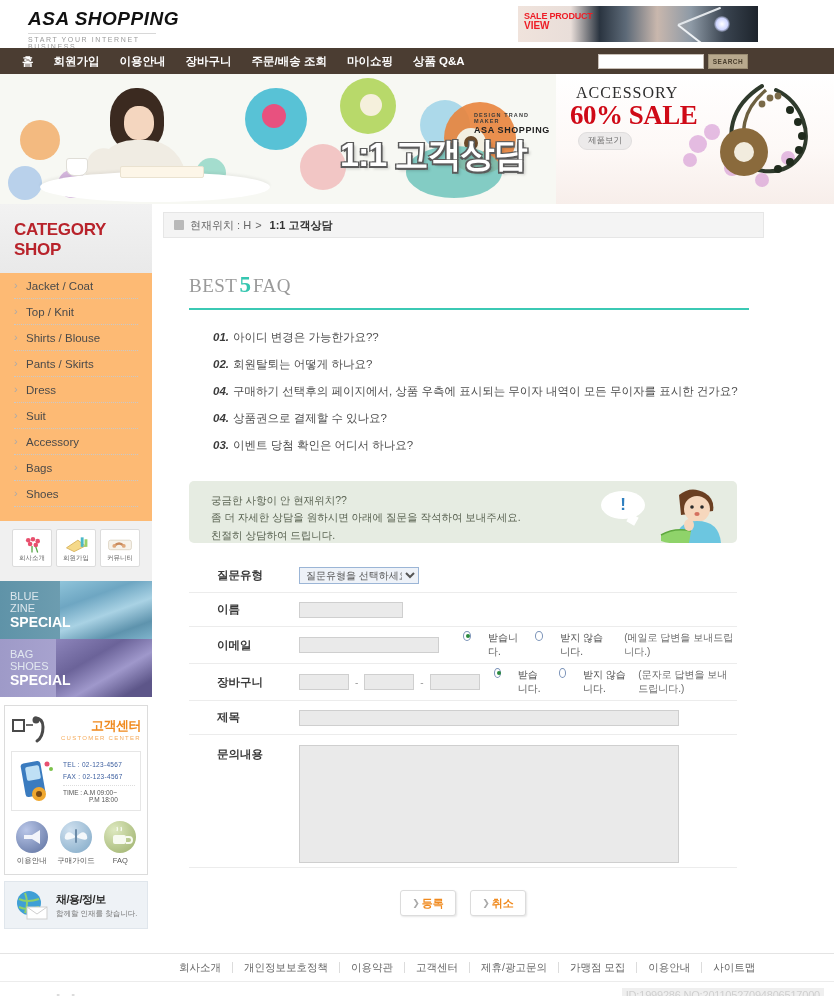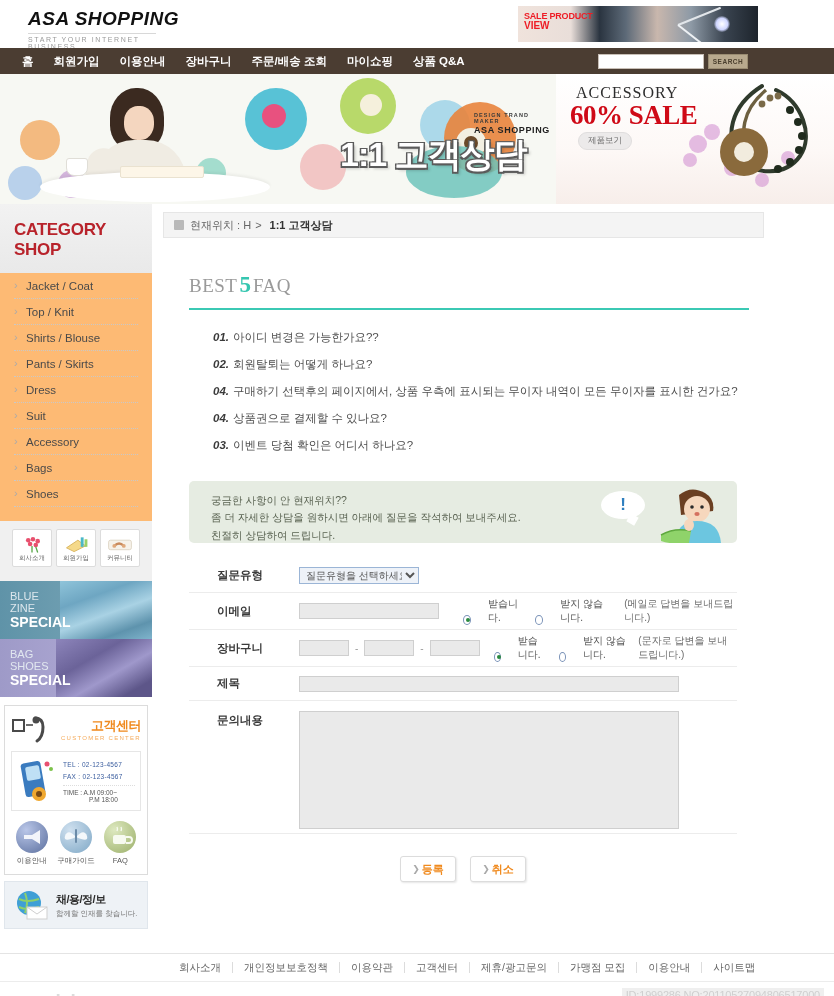--- a/index.html
+++ b/index.html
@@ -260,21 +260,21 @@
   }
   input.txt {
     height:16px; border:1px solid #cfcfcf; background:#eaeaea; outline:none;
     font-size:10px; padding:0 3px;
   }
   .w-name { width:104px; }
   .w-email { width:148px; }
   .w-tel { width:50px; }
   .w-title { width:380px; }
   .dash { color:#9a9a9a; font-size:10px; }
-  .radio-lbl { font-size:10px; color:#555; display:flex; align-items:flex-end; gap:17px; cursor:pointer;}
+  .radio-lbl { font-size:10px; color:#555; display:flex; align-items:flex-start; gap:17px; cursor:pointer;}
   .rad {
     width:10px; height:10px; border-radius:50%; border:1px solid #7b93b8;
     background:#fff; display:inline-block; position:relative;
   }
   .rad.on::after{
     content:""; position:absolute; left:2px; top:2px; width:4px; height:4px;
     border-radius:50%; background:#2a8a3f;
   }
   .note { font-size:10px; color:#6a6a6a; margin-left:6px;}
   .frow.ta { align-items:flex-start; padding-top:10px; }
@@ -622,20 +622,26 @@
 
       <div class="frow">
         <div class="flabel">질문유형</div>
         <div class="fctl">
           <select class="sel">
             <option>질문유형을 선택하세요</option>
           </select>
         </div>
       </div>
 
+      <div class="frow">
+        <div class="flabel">이름</div>
+        <div class="fctl">
+          <input class="txt w-name" type="text" value="" style="">
+        </div>
+      </div>
 
       <div class="frow">
         <div class="flabel">이메일</div>
         <div class="fctl">
           <input class="txt w-email" type="text" value="" style="">
           <span style="width:14px;"></span>
           <label class="radio-lbl">
             <span class="rad on"></span>
             <span>받습니다.</span>
           </label>

